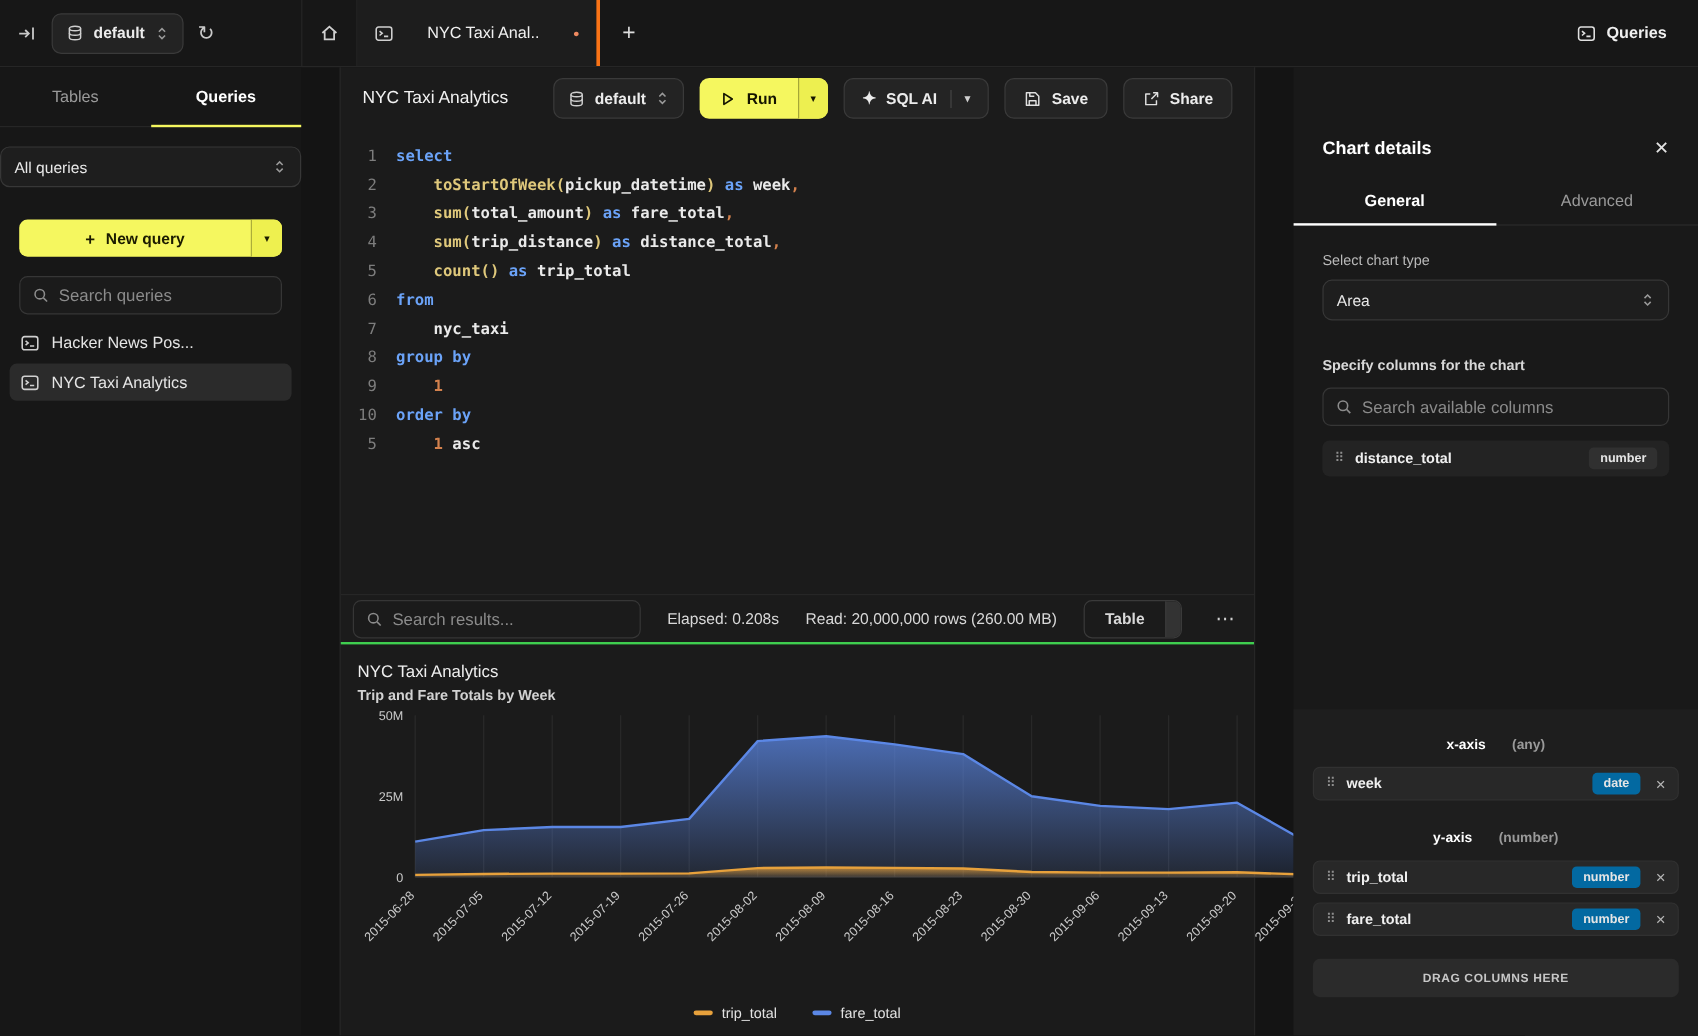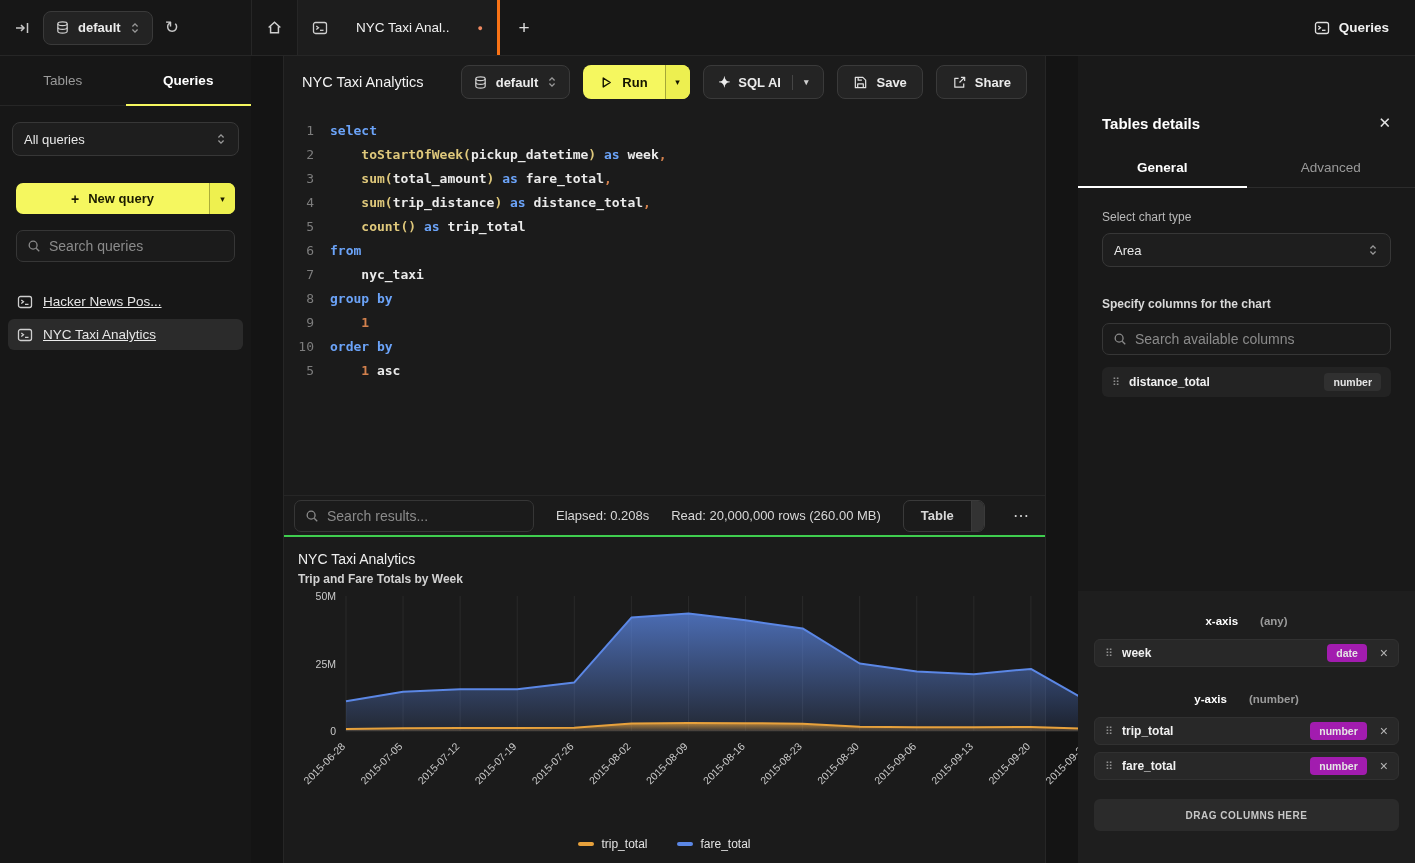--- a/index.html
+++ b/index.html
@@ -25,30 +25,30 @@
   
   .content { flex:1; display:flex; min-height:0;gap:32px; }
 
   
   .sidebar { width:251px; flex:0 0 251px; background:#171717; display:flex; flex-direction:column; }
   .side-tabs { display:flex; height:50px; flex:0 0 50px; border-bottom:1px solid #262626; }
   .side-tab { flex:1; display:flex; align-items:center; justify-content:center; color:#9a9a9a; font-size:13.5px; position:relative; cursor:pointer; background:none; border:none; }
   .side-tab.active { color:#fff; font-weight:600; }
   .side-tab.active::after { content:""; position:absolute; left:0; right:0; bottom:-1px; height:2px; background:#f5f75f; }
   .select { display:flex; align-items:center; justify-content:space-between; background:#1e1e1e; border:1px solid #373737; border-radius:8px; height:34px; padding:0 11px; color:#e8e8e8; font-size:13px; cursor:pointer; }
-  .sidebar > .select { margin:16px 12px 0; }
+  .sidebar > .select { margin:16px 0 0; }
   .new-query { margin:27px 16px 0; display:flex; height:31px; flex:0 0 31px; border-radius:7px; overflow:hidden; background:#f5f75f; color:#1b1b00; font-weight:700; cursor:pointer; }
   .nq-main { flex:1; display:flex; align-items:center; justify-content:center; gap:7px; font-size:13px; }
   .nq-plus { font-size:14px; font-weight:700; }
   .nq-caret { width:26px; display:flex; align-items:center; justify-content:center; border-left:1px solid rgba(0,0,0,.28); background:#eef04f; font-size:9px; }
   .search-box { display:flex; align-items:center; gap:8px; background:#1b1b1b; border:1px solid #363636; border-radius:7px; height:32px; padding:0 10px; }
   .sidebar > .search-box { margin:16px 16px 0; flex:0 0 32px; }
   .search-box input { background:transparent; border:none; outline:none; color:#e8e8e8; font-size:14px; flex:1; min-width:0; font-family:inherit; }
   .search-box input::placeholder { color:#8b8b8b; }
-  .query-list { margin-top:24px; display:flex; flex-direction:column; gap:2px; padding:0 8px;text-decoration:underline; }
+  .query-list { margin-top:8px; display:flex; flex-direction:column; gap:2px; padding:0 8px; }
   .qitem { display:flex; align-items:center; gap:10px; height:31px; padding:0 9px; border-radius:6px; color:#e5e5e5; font-size:13.5px; cursor:pointer; white-space:nowrap; overflow:hidden; }
   .qitem.active { background:#2b2b2b; }
 
   
   .main { flex:1; min-width:0; display:flex; flex-direction:column; background:#1b1b1b; border-left:1px solid #262626; border-right:1px solid #262626; }
   .query-header { flex:0 0 52px; display:flex; align-items:center; padding:0 18px; gap:13px; }
   .qh-title { font-size:14.5px; color:#f2f2f2; margin-right:auto; }
   .btn { display:flex; align-items:center; gap:8px; background:#242424; border:1px solid #3a3a3a; border-radius:8px; height:34px; padding:0 15px; color:#ececec; font-size:13px; font-weight:600; cursor:pointer; }
   .run-btn { display:flex; height:34px; border-radius:8px; overflow:hidden; background:#f5f75f; color:#141400; font-weight:700; cursor:pointer; border:none; padding:0; font-size:13px; }
   .run-main { display:flex; align-items:center; gap:9px; padding:0 17px; }
@@ -97,21 +97,21 @@
   .rp-label { font-size:12px; color:#b9b9b9; margin-bottom:9px; }
   .rp-sub { font-size:12px; font-weight:600; color:#d8d8d8; margin:30px 0 12px; }
   .avail-row { display:flex; align-items:center; gap:9px; background:#232323; border-radius:6px; height:30px; padding:0 10px; margin-top:12px; }
   .handle { color:#8f8f8f; font-size:11px; cursor:grab; line-height:1; }
   .col-name { font-size:12px; font-weight:700; color:#f0f0f0; }
   .badge { margin-left:auto; background:#303030; border-radius:4px; font-size:10.5px; font-weight:700; padding:3px 9px; color:#e5e5e5; }
   .rp-axes { margin-top:auto; background:#1e1e1e; padding:16px 16px 32px; }
   .axis-label { text-align:center; font-size:11.5px; margin:8px 0 12px; color:#fff; font-weight:700; }
   .axis-label .hint { color:#9a9a9a; font-weight:600; margin-left:22px; }
   .axis-rows .axis-row { display:flex; align-items:center; gap:9px; background:#282828; border:1px solid #313131; border-radius:6px; height:28px; padding:0 10px; margin-bottom:7px; }
-  .axis-row .badge { background:#a21caf; }
+  .axis-row .badge { background:#0369a1; }
   .remove { background:none; border:none; color:#b5b5b5; font-size:14px; line-height:1; margin-left:4px; cursor:pointer; padding:0; }
   .axis-group + .axis-group { margin-top:26px; }
   .drop-zone { margin-top:19px; background:#2b2b2b; border-radius:6px; height:32px; display:flex; align-items:center; justify-content:center; font-size:10px; font-weight:700; letter-spacing:.5px; color:#c7c7c7; }
   .muted-icon { display:flex; align-items:center; }
 </style>
 </head>
 <body>
 
 <div class="topbar">
   <div class="topbar-left">
@@ -427,21 +427,21 @@
           <div class="legend-item">
             <span class="swatch" style="background: rgb(91, 135, 229);"></span>
             <span>fare_total</span>
           </div>
         </div>
     </div>
   </div>
 
   <div class="rightpanel">
     <div class="rp-header">
-      <span class="rp-title">Tables details</span>
+      <span class="rp-title">Chart details</span>
       <button class="rp-close"><span>✕</span></button>
     </div>
     <div class="rp-tabs">
       <button class="rp-tab active">General</button>
       <button class="rp-tab">Advanced</button>
     </div>
     <div class="rp-body">
       <div class="rp-label">Select chart type</div>
       <div class="select">
         <span>Area</span>

